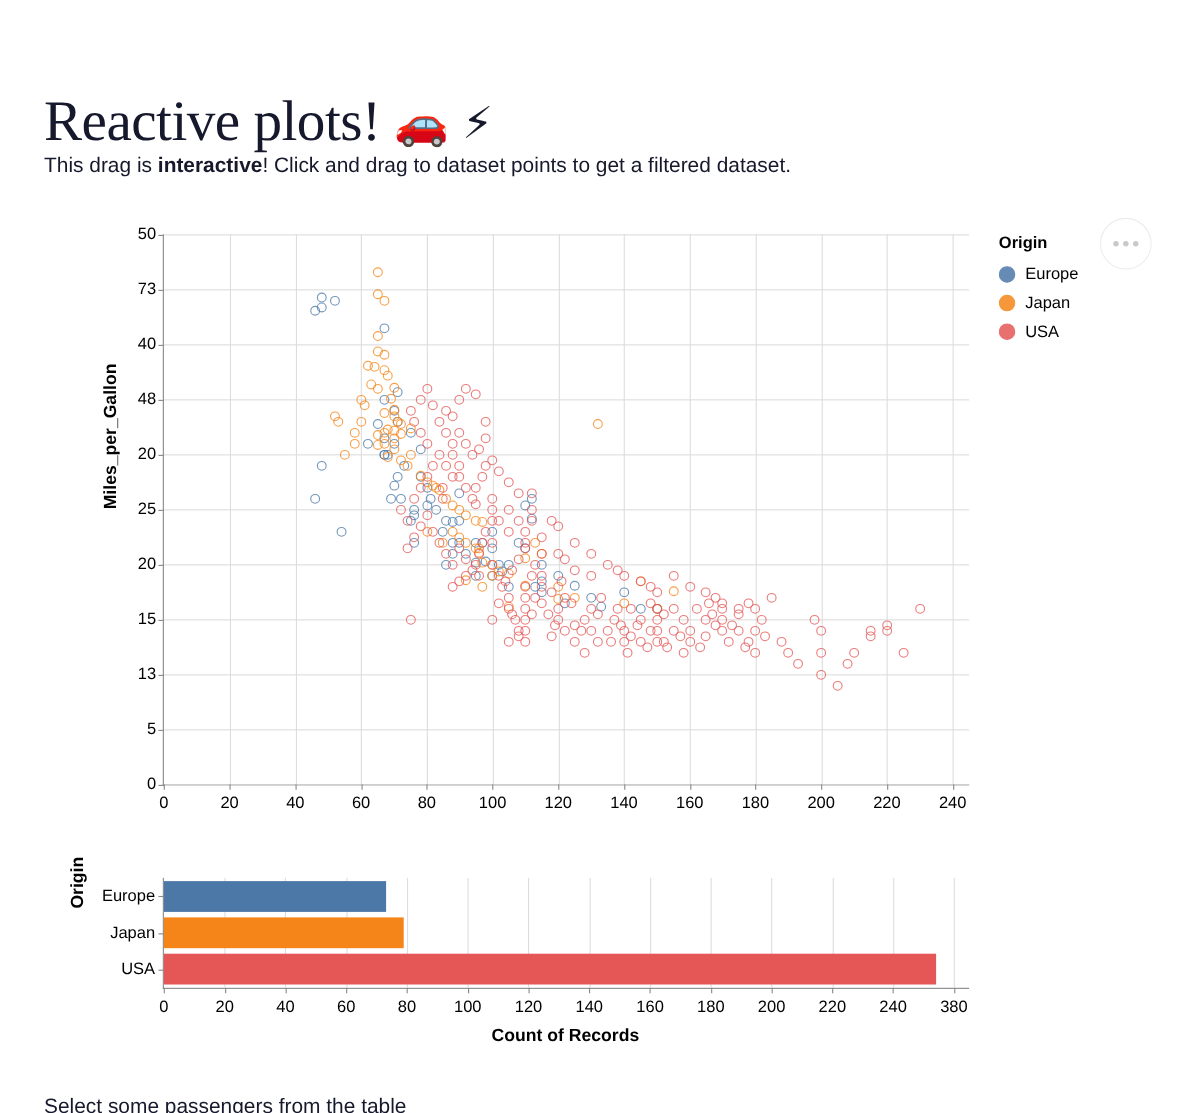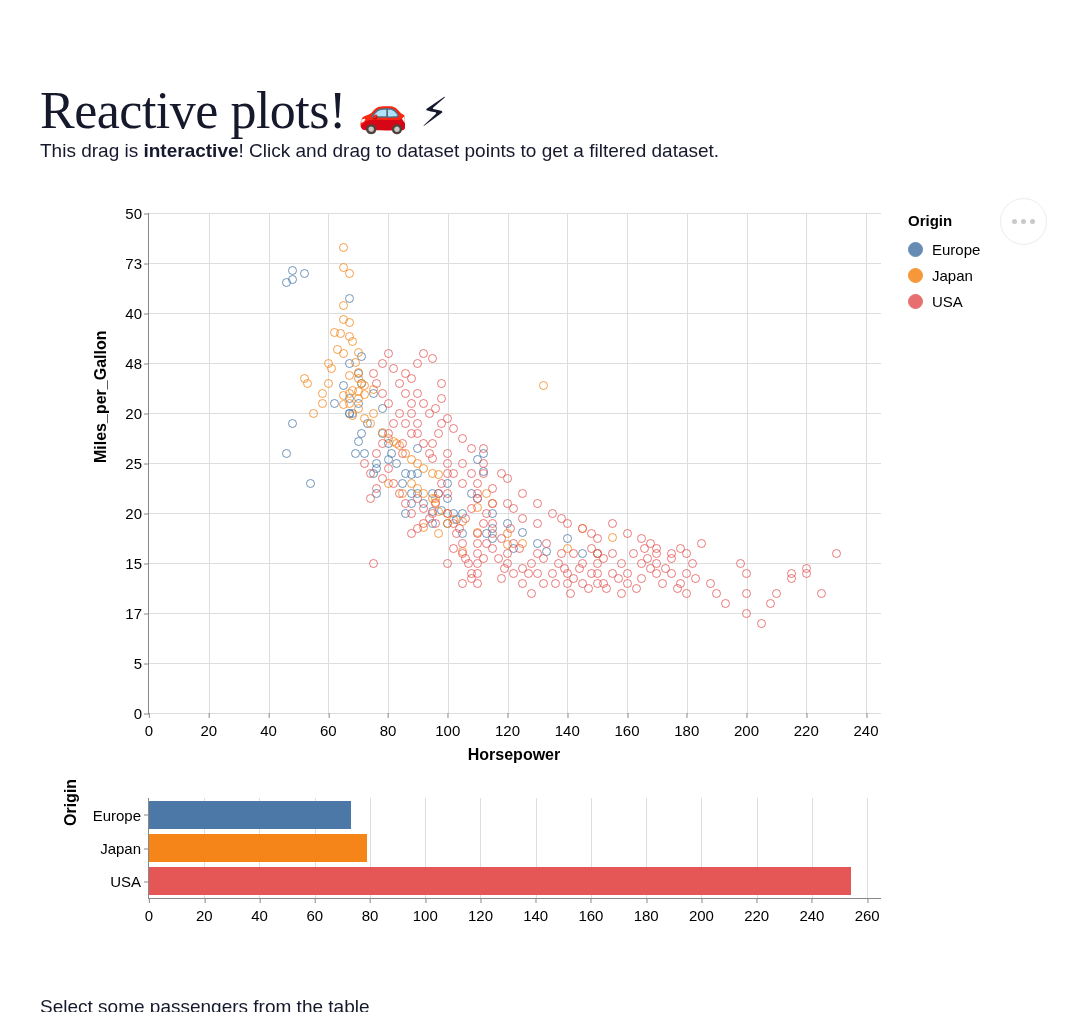--- a/index.html
+++ b/index.html
@@ -294,21 +294,21 @@
   <span>This drag is </span><b>interactive</b><span>! Click and drag to dataset points to get a filtered dataset.</span>
 </div>
 
 <div id="scatter-chart">
   <div class="plot-frame" id="scatter-frame">
       <div class="gridline-h" style="top: 500px;"></div>
       <div class="tick-y" style="top: 500px;">0</div>
       <div class="gridline-h" style="top: 450px;"></div>
       <div class="tick-y" style="top: 450px;">5</div>
       <div class="gridline-h" style="top: 400px;"></div>
-      <div class="tick-y" style="top: 400px;">17</div>
+      <div class="tick-y" style="top: 400px;">13</div>
       <div class="gridline-h" style="top: 350px;"></div>
       <div class="tick-y" style="top: 350px;">15</div>
       <div class="gridline-h" style="top: 300px;"></div>
       <div class="tick-y" style="top: 300px;">20</div>
       <div class="gridline-h" style="top: 250px;"></div>
       <div class="tick-y" style="top: 250px;">25</div>
       <div class="gridline-h" style="top: 200px;"></div>
       <div class="tick-y" style="top: 200px;">20</div>
       <div class="gridline-h" style="top: 150px;"></div>
       <div class="tick-y" style="top: 150px;">48</div>
@@ -710,21 +710,20 @@
       <div class="pt" style="left: 439.2px; top: 375px; border-color: rgb(228, 87, 86);"></div>
       <div class="pt" style="left: 457.127px; top: 375px; border-color: rgb(228, 87, 86);"></div>
       <div class="pt" style="left: 469.078px; top: 365px; border-color: rgb(228, 87, 86);"></div>
       <div class="pt" style="left: 487.004px; top: 375px; border-color: rgb(228, 87, 86);"></div>
       <div class="pt" style="left: 495.967px; top: 335px; border-color: rgb(228, 87, 86);"></div>
       <div class="pt" style="left: 516.882px; top: 355px; border-color: rgb(228, 87, 86);"></div>
       <div class="pt" style="left: 528.833px; top: 375px; border-color: rgb(228, 87, 86);"></div>
       <div class="pt" style="left: 546.759px; top: 365px; border-color: rgb(228, 87, 86);"></div>
     </div>
   <div id="scatter-ylabel">Miles_per_Gallon</div>
-  <div id="scatter-xlabel">Horsepower</div>
 
   <div id="scatter-legend">
     <div id="legend-title">Origin</div>
     <div id="legend-rows">
         <div class="legend-row">
           <div class="legend-swatch" style="background: rgb(76, 120, 168); border-color: rgb(76, 120, 168);"></div>
           <div class="legend-label">Europe</div>
         </div>
         <div class="legend-row">
           <div class="legend-swatch" style="background: rgb(245, 133, 24); border-color: rgb(245, 133, 24);"></div>
@@ -765,30 +764,31 @@
       <div class="tick-x" style="left: 441.962px;">160</div>
       <div class="bar-gridline-v" style="left: 497.208px;"></div>
       <div class="tick-x" style="left: 497.208px;">180</div>
       <div class="bar-gridline-v" style="left: 552.453px;"></div>
       <div class="tick-x" style="left: 552.453px;">200</div>
       <div class="bar-gridline-v" style="left: 607.698px;"></div>
       <div class="tick-x" style="left: 607.698px;">220</div>
       <div class="bar-gridline-v" style="left: 662.943px;"></div>
       <div class="tick-x" style="left: 662.943px;">240</div>
       <div class="bar-gridline-v" style="left: 718.189px;"></div>
-      <div class="tick-x" style="left: 718.189px;">260</div>
+      <div class="tick-x" style="left: 718.189px;">380</div>
       <div class="bar-row" style="top: 2.66667px; width: 201.645px;">
         <div class="bar-rect" style="background: rgb(76, 120, 168);"></div>
         <div class="bar-cat-label">Europe</div>
       </div>
       <div class="bar-row" style="top: 36px; width: 218.219px;">
         <div class="bar-rect" style="background: rgb(245, 133, 24);"></div>
         <div class="bar-cat-label">Japan</div>
       </div>
       <div class="bar-row" style="top: 69.3333px; width: 701.615px;">
         <div class="bar-rect" style="background: rgb(228, 87, 86);"></div>
         <div class="bar-cat-label">USA</div>
       </div>
     </div>
   <div id="bar-ylabel">Origin</div>
+  <div id="bar-xlabel">Count of Records</div>
 </div>
 
 <div id="footer-text">Select some passengers from the table</div>
 
 </body></html>

